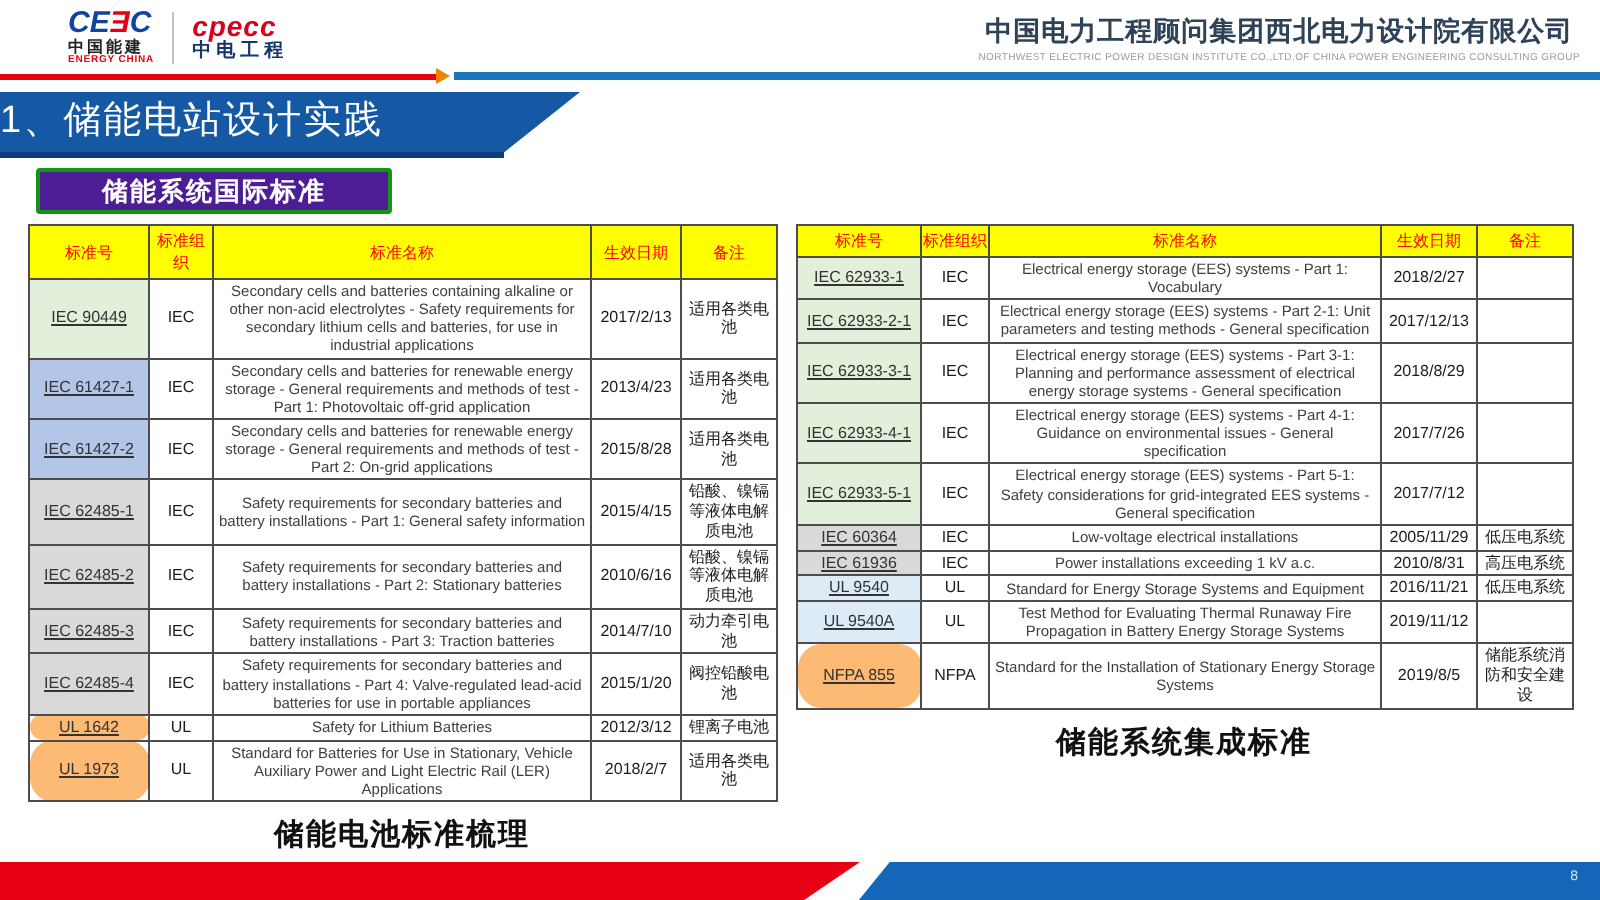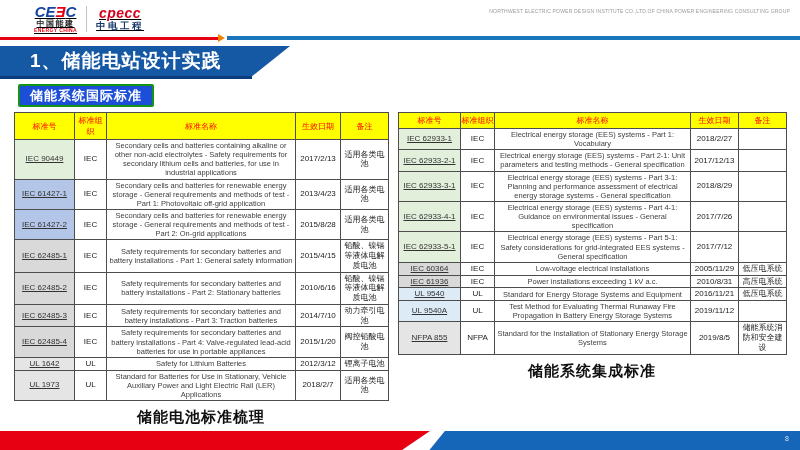--- a/index.html
+++ b/index.html
@@ -2,65 +2,65 @@
 <html><head>
 <meta charset="utf-8">
 <style>
   * { margin:0; padding:0; box-sizing:border-box; }
   html,body { width:800px; height:450px; overflow:hidden; background:#fff;
               font-family:"Liberation Sans","DejaVu Sans",sans-serif; }
   #slide { position:relative; width:800px; height:450px; background:#fff; }
 
   
   .logos { position:absolute; left:34px; top:4px; display:flex; align-items:center; gap:9px; }
-  .logo-block { text-align:center; line-height:1.05;text-decoration:underline; }
+  .logo-block { text-align:left; line-height:1.05; }
   .ceec-word { font-size:15px; font-weight:900; font-style:italic; color:#1243A0; letter-spacing:0; }
   .ceec-word .red { color:#E60012; }
   .ceec-cn { font-size:8px; font-weight:bold; color:#222; letter-spacing:1.5px; }
   .ceec-en { font-size:5px; font-weight:bold; color:#E60012; letter-spacing:0.4px; }
   .logo-sep { width:1px; height:26px; background:#c2c2c2; }
   .cpecc-word { font-size:14px; font-weight:900; font-style:italic; color:#D6001C; letter-spacing:0.5px; }
   .cpecc-cn { font-size:9.5px; font-weight:900; color:#15366B; letter-spacing:2.5px; }
 
   .company { position:absolute; right:10px; top:7px; text-align:center; }
   .company-cn { font-size:13.5px; font-weight:bold; color:#2E4258; letter-spacing:0.5px; }
   .company-en { font-size:5px; color:#9a9a9a; letter-spacing:0.2px; margin-top:1px; }
 
   .hline-red  { position:absolute; left:0; top:37px; width:222px; height:3px; background:#E60012; }
   .hline-blue { position:absolute; left:227px; top:36px; width:573px; height:4px; background:#1B75BB; }
   .harrow { position:absolute; left:218px; top:34px; width:0; height:0;
             border-left:7px solid #F08300; border-top:4px solid transparent; border-bottom:4px solid transparent; }
 
   
   .title-banner { position:absolute; left:0; top:46px; width:290px; height:30px; background:#1558A4;
                   clip-path:polygon(0 0,100% 0,87% 100%,0 100%); }
-  .title-banner span { display:block; padding-left:30px; line-height:30px; font-size:19px; font-weight:bold; color:#fff; letter-spacing:1px; }
+  .title-banner span { display:block; padding-left:0; line-height:30px; font-size:19px; font-weight:normal; color:#fff; letter-spacing:1px; }
   .title-understrip { position:absolute; left:0; top:76px; width:252px; height:3px; background:#0B3C7E; }
 
-  .green-btn { position:absolute; left:18px; top:84px; width:136px; height:23px;
-               background:#1d4ed8; border:2px solid #149414; border-radius:2px;
+  .green-btn { position:absolute; left:18px; top:84px; width:178px; height:23px;
+               background:#4c1d95; border:2px solid #149414; border-radius:2px;
                color:#fff; font-weight:bold; font-size:13px; text-align:center; line-height:19px; letter-spacing:1px; }
 
   
   .tbl-wrap { position:absolute; top:112px; }
   #left-wrap  { left:14px;  width:374px; }
   #right-wrap { left:398px; width:388px; }
   table { border-collapse:collapse; width:100%; table-layout:fixed; }
   th, td { border:1px solid #4d4d4d; }
   th { background:#FFFF00; color:#FF0000; font-weight:normal; font-size:8px; padding:2px 0; text-align:center; }
   td { font-size:8px; color:#1c1c1c; padding:1px; text-align:center; vertical-align:middle; line-height:1.22; }
   td.c-name { text-align:center; font-size:7.5px; color:#3f3f3f; padding:1px 2px; }
   td.c-date { word-break:break-all; }
   td.c-remark { word-break:break-all;text-align:center; }
   td.c-id { color:#333; word-break:break-all;text-decoration:underline; }
   .tint-green  { background:#E2EFDA; }
   .tint-blue   { background:#B4C6E7; }
   .tint-bluelt { background:#DDEBF7;text-align:center; }
   .tint-gray   { background:#D9D9D9; }
-  .tint-peach  { background:#e5e5e5; }
+  .tint-peach  { background:#fdba74;border-radius:12px; }
   .tbl-caption { margin-top:7px; text-align:center; font-size:15px; font-weight:bold; color:#111; letter-spacing:1px; }
 
   
   .foot-red  { position:absolute; left:0; top:431px; width:430px; height:19px; background:#E60012;
                clip-path:polygon(0 0,100% 0,93.5% 100%,0 100%); }
   .foot-blue { position:absolute; left:414px; top:431px; width:386px; height:19px; background:#1565B8;
                clip-path:polygon(8% 0,100% 0,100% 100%,4% 100%); }
   .page-num  { position:absolute; right:11px; top:435px; font-size:7px; color:#cfe3f5; }
 </style>
 </head>
@@ -75,20 +75,21 @@
       <div class="ceec-en">ENERGY CHINA</div>
     </div>
     <div class="logo-sep"></div>
     <div class="logo-block">
       <div class="cpecc-word">cpecc</div>
       <div class="cpecc-cn">中电工程</div>
     </div>
   </div>
 
   <div class="company">
+    <div class="company-cn">中国电力工程顾问集团西北电力设计院有限公司</div>
     <div class="company-en">NORTHWEST ELECTRIC POWER DESIGN INSTITUTE CO.,LTD.OF CHINA POWER ENGINEERING CONSULTING GROUP</div>
   </div>
 
   <div class="hline-red"></div>
   <div class="harrow"></div>
   <div class="hline-blue"></div>
 
   <div class="title-banner">
     <span>1、储能电站设计实践</span>
   </div>

